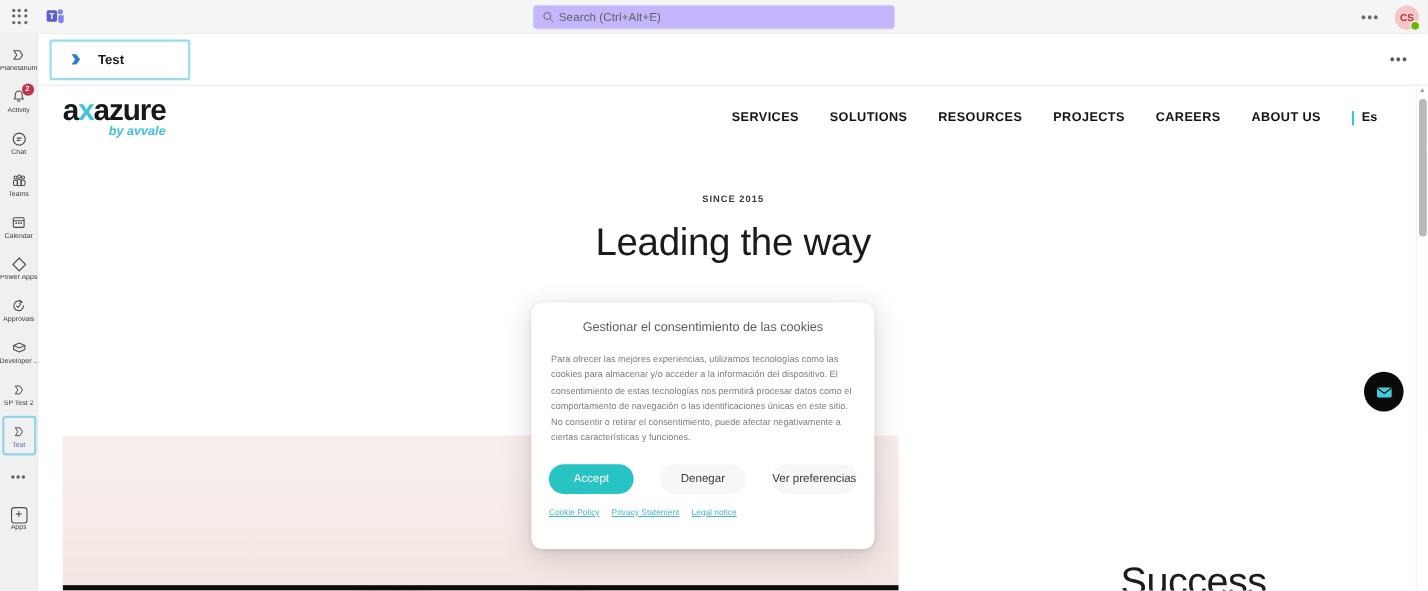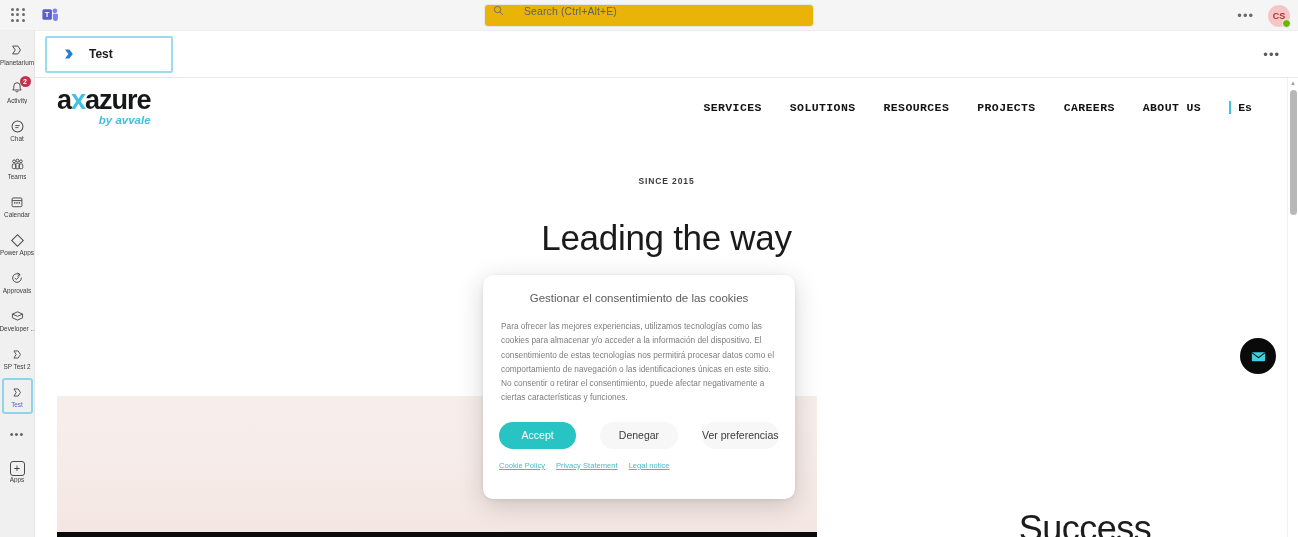--- a/index.html
+++ b/index.html
@@ -32,25 +32,25 @@
   }
   .waffle i { display:block; width: 3px; height: 3px; border-radius: 50%; background: #6b6b6b; }
   .teams-logo { width: 20px; height: 20px; display:flex; align-items:center; justify-content:center; }
 
   .search-wrap {
     position: absolute; left: 50%; transform: translateX(-50%);
     top: 4px; width: 330px; height: 23px;
   }
   .searchbox {
     width: 100%; height: 100%;
-    background: #eab308;
+    background: #c4b5fd;
     border: 1px solid #e6e6e6;
     border-radius: 4px;
-    display: flex; 
-    padding: 0 8px; gap: 20px;
+    display: flex; align-items: center;
+    padding: 0 8px; gap: 4px;
     cursor: text;
   }
   .search-ph { font-size: 10.5px; color: #616161; letter-spacing: .1px; }
 
   .tb-right {
     position: absolute; right: 8px; top: 0; height: 31px;
     display: flex; align-items: center; gap: 14px;
   }
   .dots-h { font-size: 13px; color: #6b6b6b; letter-spacing: 1px; line-height: 1; cursor: pointer; }
   .avatar {
@@ -146,34 +146,34 @@
     background: #fff;
   }
   .brand { display: flex; flex-direction: column; align-items: flex-start; line-height: 1; cursor: pointer; }
   .brand-main {
     font-size: 27px; font-weight: 700; letter-spacing: -1px; color: #17181a;
     display: flex; align-items: center;
   }
   .brand-x { color: #3fc1e0; font-weight: 700; }
   .brand-sub { font-size: 11.5px; font-style: italic; color: #3fc1e0; font-weight: 700; align-self: flex-end; margin-top: 1px; }
 
-  .site-menu { margin-left: auto; display: flex; align-items: center; gap: 28px; font-family: Liberation Mono, monospace; }
+  .site-menu { margin-left: auto; display: flex; align-items: center; gap: 28px; }
   .site-menu a {
     font-size: 11.5px; font-weight: 700; color: #131313;
     letter-spacing: .4px; text-decoration: none; cursor: pointer; white-space: nowrap;
   }
   .lang { display: flex; align-items: center; gap: 7px; }
   .lang-bar { width: 2px; height: 13px; background: #3fc1e0; display: block; }
   .lang-txt { font-size: 11.5px; font-weight: 700; color: #131313; cursor: pointer; }
 
   .hero { position: relative; padding-top: 40px; text-align: center; }
   .since { font-size: 8.5px; font-weight: 700; letter-spacing: .9px; color: #3b3b3b; }
   .hero-h1 {
     font-size: 35px; font-weight: 400; color: #1a1a1a;
-    margin-top: 32px; letter-spacing: -.3px;
+    margin-top: 15px; letter-spacing: -.3px;
   }
   .hero-sub {
     font-size: 21px; font-style: italic; color: #33465e;
     margin-top: 12px; white-space: nowrap; letter-spacing: -.2px;
   }
 
   .photo-band {
     position: absolute; left: 22px; right: 0; top: 318px; bottom: 0;
     display: flex;
   }

